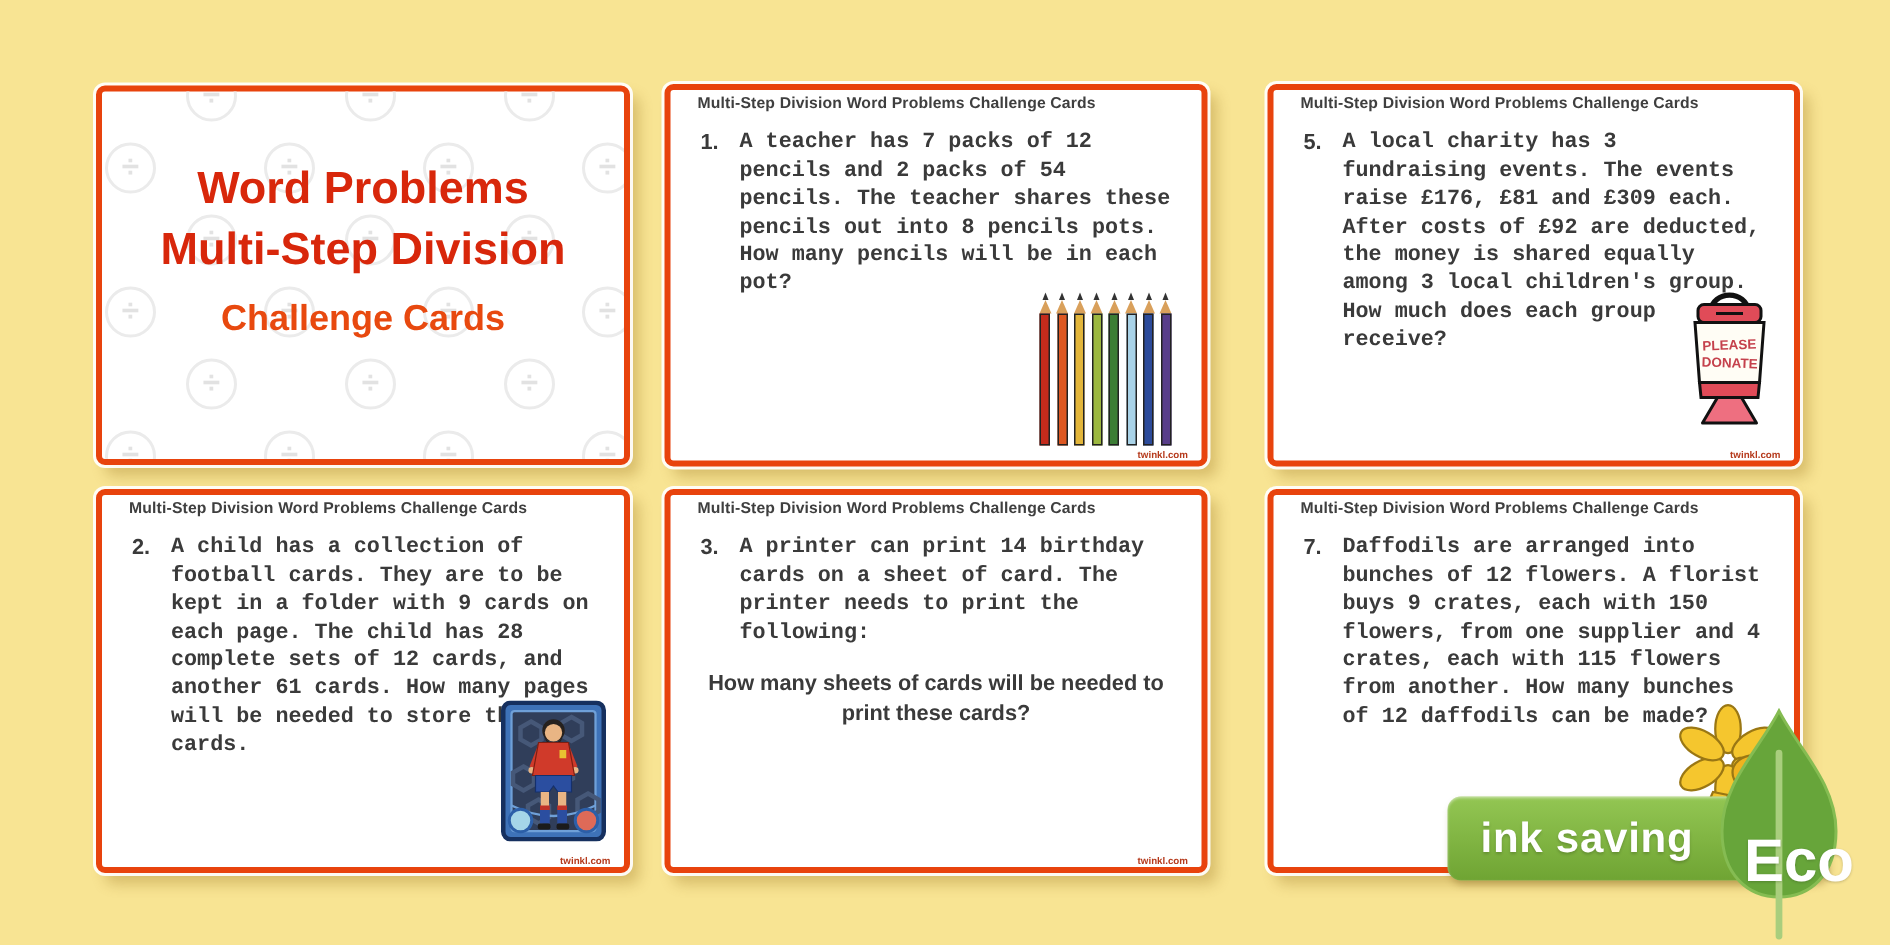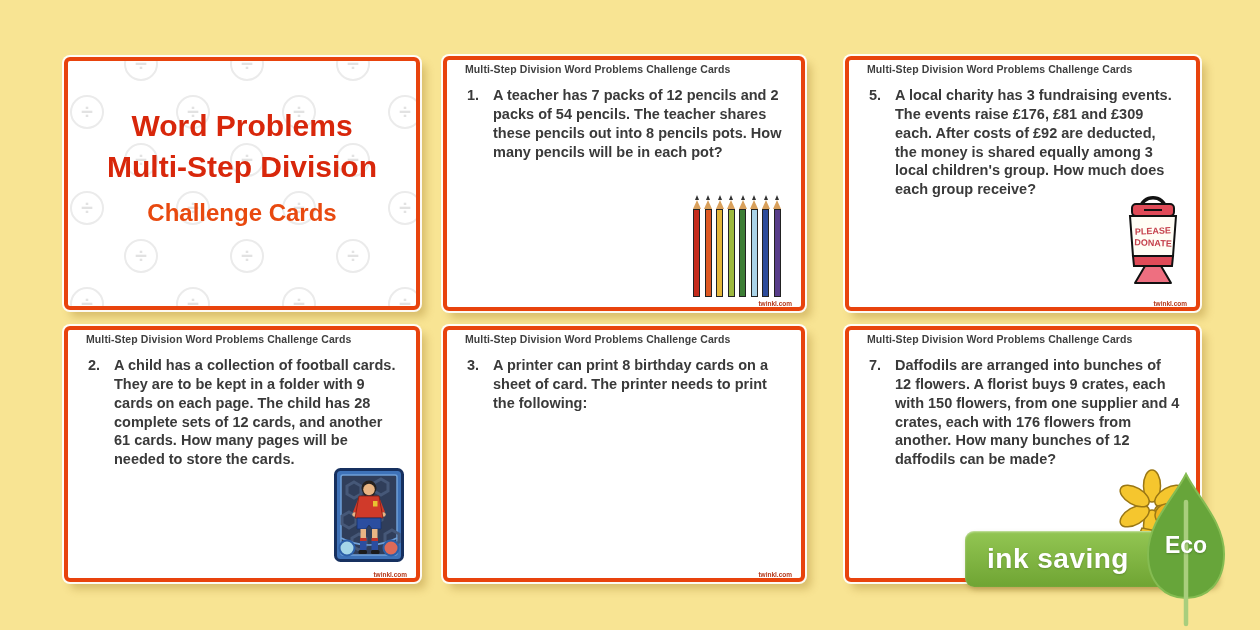--- a/index.html
+++ b/index.html
@@ -9,21 +9,21 @@
     --logo-red:#E5321D;
   }
   *{box-sizing:border-box;margin:0;padding:0}
   body{font-family:"Liberation Sans",sans-serif;background:var(--bg);}
   .stage{position:relative;width:1260px;height:630px;background:var(--bg);overflow:hidden;}
   .card{position:absolute;background:#fff;border:4px solid var(--accent);border-radius:6px;
         box-shadow:0 0 0 2px rgba(255,255,255,.92), 6px 7px 9px rgba(150,110,25,.33);}
   .card-header{margin:3px 18px 0 18px;font-size:10.5px;font-weight:bold;color:var(--header);letter-spacing:.1px;}
   .question{display:flex;margin:11px 16px 0 20px;font-size:14.5px;font-weight:bold;color:var(--text);line-height:1.3;}
   .qnum{width:26px;flex:none;}
-  .qtext{flex:1;}
+  .qtext{flex:1;font-family:Liberation Mono, monospace;}
   .watermark{position:absolute;right:9px;bottom:0px;font-size:6.5px;font-weight:bold;color:var(--watermark);z-index:3;}
   
   .pattern{position:absolute;inset:0;overflow:hidden;border-radius:3px;z-index:0;}
   .divc{position:absolute;width:34px;height:34px;border:2px solid #EBEBEB;border-radius:50%;
         color:#E2E2E2;font-size:21px;font-weight:bold;display:flex;align-items:center;justify-content:center;}
   .title-wrap{position:relative;z-index:1;text-align:center;padding-top:44px;}
   .title-line{font-size:30px;font-weight:bold;color:var(--title-red);line-height:1.38;}
   .subtitle{font-size:24px;font-weight:600;color:var(--subtitle);margin-top:11px;}
   .logo{margin-top:12px;}
   
@@ -40,22 +40,22 @@
   .football{position:absolute;right:12px;bottom:12px;z-index:2;}
   .donation{position:absolute;right:10px;bottom:18px;z-index:2;}
   .daffodil{position:absolute;left:1112px;top:464px;z-index:3;}
   
   .eco-bar{position:absolute;left:965px;top:531px;width:253px;height:56px;z-index:5;
            background:linear-gradient(180deg,var(--eco-bar-light),var(--eco-bar-dark));
            border-radius:9px;display:flex;align-items:center;padding-left:22px;
            box-shadow:inset 0 1px 2px rgba(255,255,255,.5), 2px 3px 5px rgba(120,90,20,.35);}
   .ink-label{font-size:28px;font-weight:600;color:#fff;letter-spacing:.5px;text-shadow:0 1px 2px rgba(0,0,0,.18);}
   .eco-leaf{position:absolute;left:1136px;top:470px;z-index:6;}
-  .eco-label{position:absolute;left:1136px;top:532px;width:100px;text-align:center;z-index:7;
-             font-size:23px;font-weight:bold;color:#fff;text-shadow:0 1px 2px rgba(0,0,0,.2);}
+  .eco-label{position:absolute;left:1136px;top:552px;width:100px;text-align:right;z-index:7;
+             font-size:40px;font-weight:bold;color:#fff;text-shadow:0 1px 2px rgba(0,0,0,.2);}
 </style>
 </head>
 <body>
 
 <div class="stage">
 
   <div class="card" style="left:64px;top:57px;width:356px;height:253px;">
     <div class="pattern">
         <div class="divc" style="left: 56px; top: -14px;">÷</div>
         <div class="divc" style="left: 162px; top: -14px;">÷</div>
@@ -199,30 +199,31 @@
         <circle cx="57" cy="80" r="7.5" fill="#DE6A58" stroke="#2C5FA8" stroke-width="2"></circle>
       </svg>
     </div>
     <span class="watermark">twinkl.com</span>
   </div>
 
   <div class="card" style="left:443px;top:326px;width:362px;height:256px;">
     <div class="card-header">Multi-Step Division Word Problems Challenge Cards</div>
     <div class="question">
       <span class="qnum">3.</span>
-      <span class="qtext">A printer can print 8 birthday cards on a sheet of card. The printer needs to print the following:</span>
-    </div>
+      <span class="qtext">A printer can print 14 birthday cards on a sheet of card. The printer needs to print the following:</span>
+    </div>
+    <div class="closing">How many sheets of cards will be needed to print these cards?</div>
     <span class="watermark">twinkl.com</span>
   </div>
 
   <div class="card" style="left:845px;top:326px;width:355px;height:256px;">
     <div class="card-header">Multi-Step Division Word Problems Challenge Cards</div>
     <div class="question">
       <span class="qnum">7.</span>
-      <span class="qtext">Daffodils are arranged into bunches of 12 flowers. A florist buys 9 crates, each with 150 flowers, from one supplier and 4 crates, each with 176 flowers from another. How many bunches of 12 daffodils can be made?</span>
+      <span class="qtext">Daffodils are arranged into bunches of 12 flowers. A florist buys 9 crates, each with 150 flowers, from one supplier and 4 crates, each with 115 flowers from another. How many bunches of 12 daffodils can be made?</span>
     </div>
     <span class="watermark">twinkl.com</span>
   </div>
 
   <div class="daffodil">
     <svg width="88" height="94" viewBox="0 0 88 94">
       <g fill="#F5C62E" stroke="#9A7714" stroke-width="1.5">
         <ellipse cx="40" cy="22" rx="8.5" ry="16" transform="rotate(0 40 42)"></ellipse>
         <ellipse cx="40" cy="22" rx="8.5" ry="16" transform="rotate(60 40 42)"></ellipse>
         <ellipse cx="40" cy="22" rx="8.5" ry="16" transform="rotate(120 40 42)"></ellipse>

